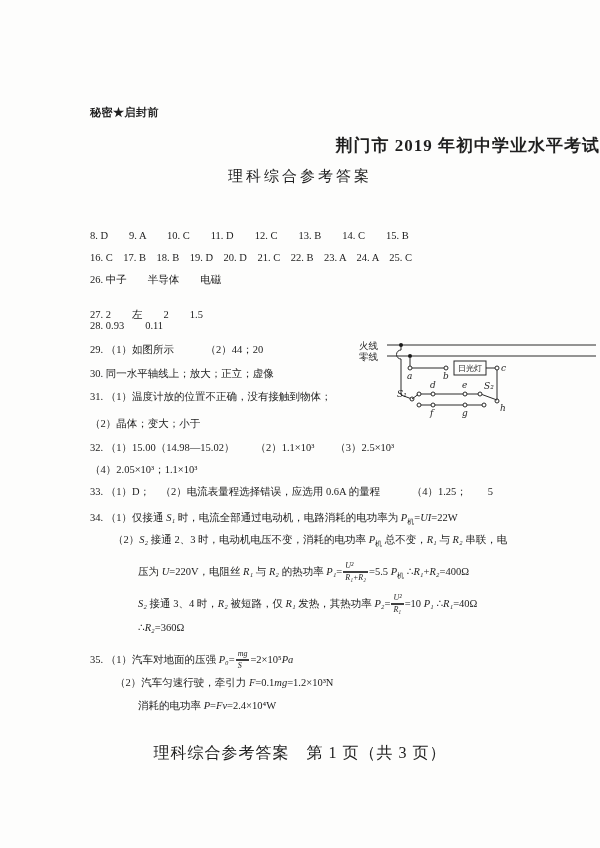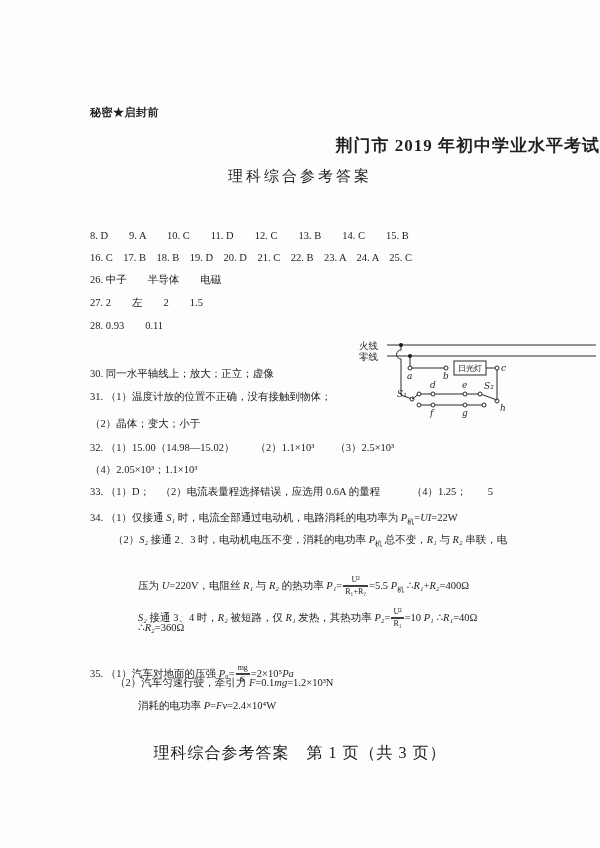--- a/index.html
+++ b/index.html
@@ -9,27 +9,27 @@
     font-family:"Liberation Serif","DejaVu Serif",serif;
   }
   .classified{position:absolute;left:90px;top:105px;font-size:11px;font-weight:bold;letter-spacing:.5px;}
   .title{position:absolute;left:0;right:0;top:134px;margin:0;text-align:right;
          font-size:17px;font-weight:bold;letter-spacing:1px;}
   .subtitle{position:absolute;left:0;right:0;top:167px;margin:0;text-align:center;
             font-size:15px;font-weight:normal;letter-spacing:3px;}
   .line{position:absolute;font-size:10.5px;white-space:pre;line-height:14px;color:#1c1c1c;}
   .var{font-style:italic;}
   .subcjk{font-size:7px;vertical-align:-2.5px;}
-  .frac{display:inline-block;text-align:center;font-size:8px;line-height:1.2;
-        vertical-align:middle;margin:16px 1px;transform:translateY(-1px);}
+  .frac{display:inline-block;text-align:left;font-size:8px;line-height:1.2;
+        vertical-align:middle;font-style:italic;margin:2px 1px;transform:translateY(-1px);}
   .frac .num{display:block;padding:0 2px;}
   .frac .den{display:block;border-top:2px solid #404040;padding:0 2px;}
   
   .ln1{left:90px;top:205px;} .ln2{left:90px;top:229px;} .ln3{left:90px;top:251px;}
-  .ln4{left:90px;top:273px;} .ln5{left:90px;top:296px;} .ln6{left:90px;top:319px;}
+  .ln4{left:90px;top:273px;} .ln5{left:90px;top:308px;} .ln6{left:90px;top:319px;}
   .ln7{left:90px;top:343px;} .ln8{left:90px;top:367px;} .ln9{left:90px;top:390px;}
   .ln10{left:90px;top:417px;} .ln11{left:90px;top:441px;} .ln12{left:90px;top:463px;}
   .ln13{left:90px;top:485px;} .ln14{left:90px;top:511px;} .ln15{left:113px;top:533px;}
   .ln16{left:138px;top:560px;} .ln17{left:138px;top:592px;} .ln18{left:138px;top:621px;}
   .ln19{left:90px;top:648px;} .ln20{left:115px;top:676px;} .ln21{left:138px;top:699px;}
   .footer{position:absolute;left:0;right:0;top:743px;text-align:center;
           font-size:16px;letter-spacing:1px;color:#222;}
   
   .circuit{position:absolute;left:356px;top:331px;width:242px;height:100px;}
   .circuit line,.circuit path,.circuit rect{stroke:#2a2a2a;stroke-width:1;fill:none;}
@@ -56,20 +56,21 @@
 
   <div class="classified">秘密★启封前</div>
   <h1 class="title">荆门市 2019 年初中学业水平考试</h1>
   <h2 class="subtitle">理科综合参考答案</h2>
 
   <div class="line ln2"><span class="">8. D　　9. A　　10. C　　11. D　　12. C　　13. B　　14. C　　15. B</span></div>
   <div class="line ln3"><span class="">16. C　17. B　18. B　19. D　20. D　21. C　22. B　23. A　24. A　25. C</span></div>
   <div class="line ln4"><span class="">26. 中子　　半导体　　电磁</span></div>
   <div class="line ln5"><span class="">27. 2　　左　　2　　1.5</span></div>
   <div class="line ln6"><span class="">28. 0.93　　0.11</span></div>
+  <div class="line ln7"><span class="">29. （1）如图所示　　　（2）44；20</span></div>
   <div class="line ln8"><span class="">30. 同一水平轴线上；放大；正立；虚像</span></div>
   <div class="line ln9"><span class="">31. （1）温度计放的位置不正确，没有接触到物体；</span></div>
   <div class="line ln10"><span class="">（2）晶体；变大；小于</span></div>
   <div class="line ln11"><span class="">32. （1）15.00（14.98—15.02）　　（2）1.1×10³　　（3）2.5×10³</span></div>
   <div class="line ln12"><span class="">（4）2.05×10³；1.1×10³</span></div>
   <div class="line ln13"><span class="">33. （1）D；　（2）电流表量程选择错误，应选用 0.6A 的量程　　　（4）1.25；　　5</span></div>
   <div class="line ln14"><span class="">34. （1）仅接通 </span><span class="var">S₁</span><span class=""> 时，电流全部通过电动机，电路消耗的电功率为 </span><span class="var">P</span><span class="subcjk">机</span><span class="">=</span><span class="var">UI</span><span class="">=22W</span></div>
   <div class="line ln15"><span class="">（2）</span><span class="var">S₂</span><span class=""> 接通 2、3 时，电动机电压不变，消耗的电功率 </span><span class="var">P</span><span class="subcjk">机</span><span class=""> 总不变，</span><span class="var">R₁</span><span class=""> 与 </span><span class="var">R₂</span><span class=""> 串联，电</span></div>
   <div class="line ln16"><span class="">压为 </span><span class="var">U</span><span class="">=220V，电阻丝 </span><span class="var">R₁</span><span class=""> 与 </span><span class="var">R₂</span><span class=""> 的热功率 </span><span class="var">P₁</span><span class="">=</span><span class="frac"><span class="num">U²</span><span class="den">R₁+R₂</span></span><span class="">=5.5 </span><span class="var">P</span><span class="subcjk">机</span><span class=""> ∴</span><span class="var">R₁</span><span class="">+</span><span class="var">R₂</span><span class="">=400Ω</span></div>
   <div class="line ln17"><span class="var">S₂</span><span class=""> 接通 3、4 时，</span><span class="var">R₂</span><span class=""> 被短路，仅 </span><span class="var">R₁</span><span class=""> 发热，其热功率 </span><span class="var">P₂</span><span class="">=</span><span class="frac"><span class="num">U²</span><span class="den">R₁</span></span><span class="">=10 </span><span class="var">P₁</span><span class=""> ∴</span><span class="var">R₁</span><span class="">=40Ω</span></div>

